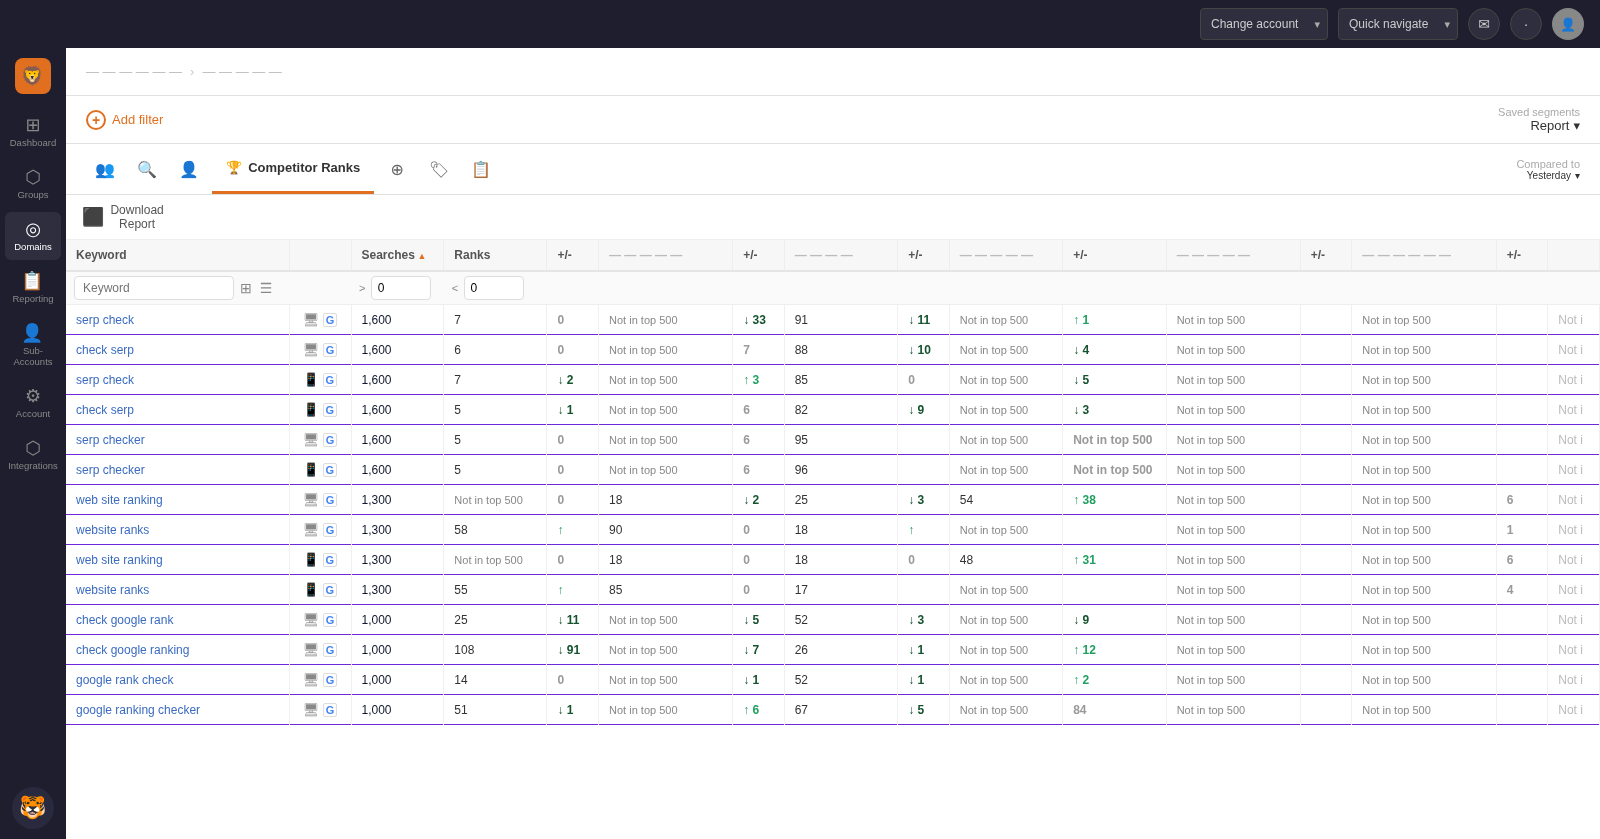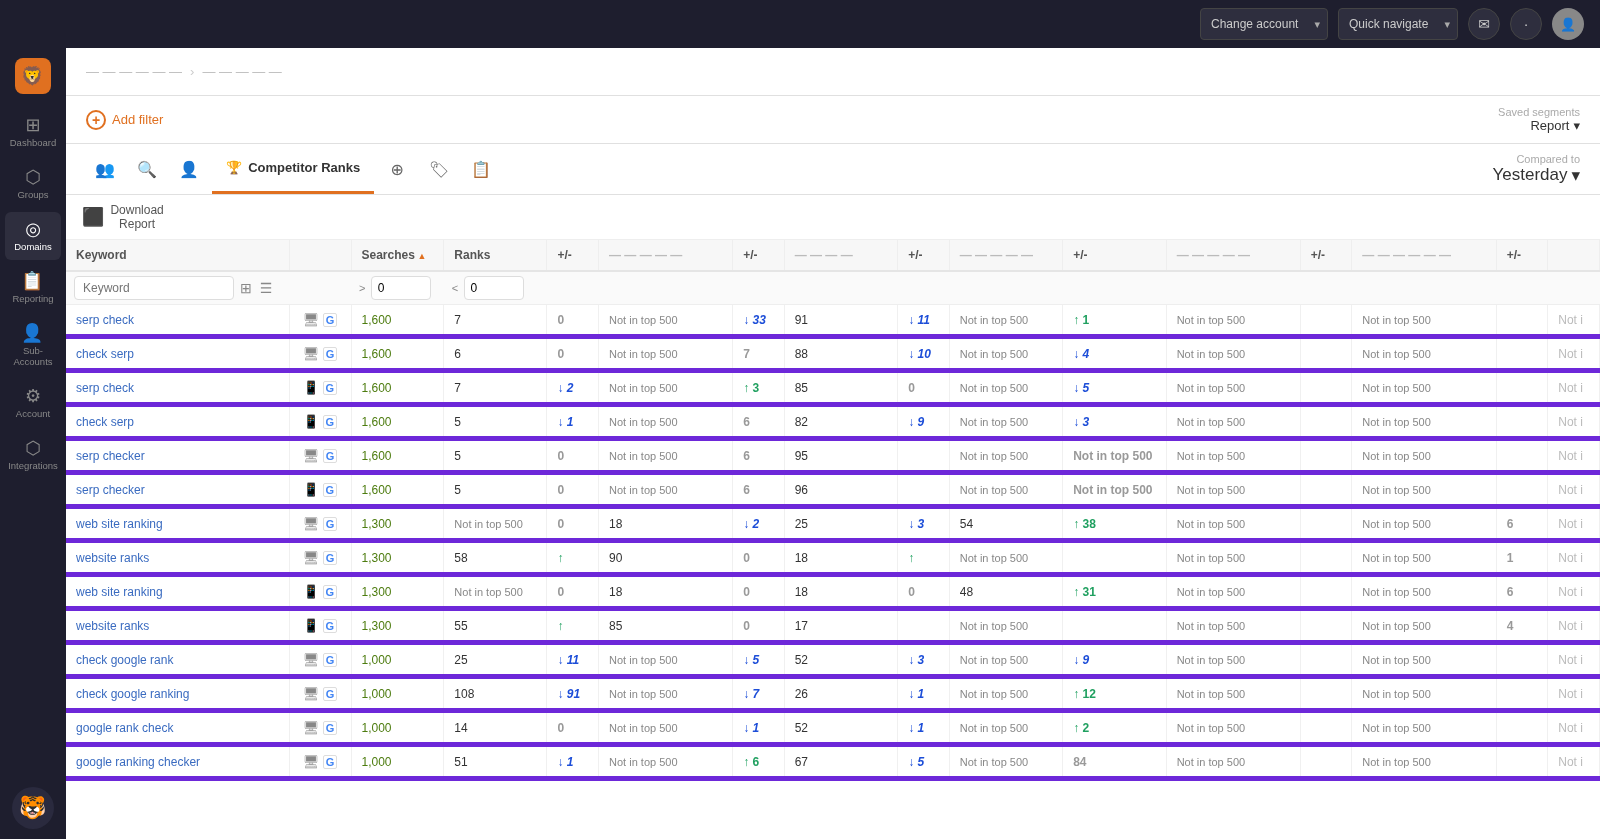--- a/index.html
+++ b/index.html
@@ -106,21 +106,21 @@
       width: 38px; height: 38px; display: flex; align-items: center; justify-content: center;
       cursor: pointer; border-radius: 4px; color: #666; font-size: 16px; border: none; background: none;
     }
     .tab-item {
       display: flex; align-items: center; gap: 6px; padding: 6px 14px; cursor: pointer;
       border-bottom: 3px solid transparent; color: #666; font-size: 13px; height: 50px;
     }
     .tab-item.active { border-bottom-color: #e07020; color: #333; font-weight: 600; }
     .tab-item .trophy { color: #e07020; }
     .tabs-right { display: flex; flex-direction: column; align-items: flex-end; font-size: 11px; color: #aaa; }
-    .tabs-right .compare-val { font-size: 17px; color: #333; display: flex; align-items: center; gap: 4px; }
+    .tabs-right .compare-val { font-size: 10px; color: #333; display: flex; align-items: center; gap: 4px; }
 
     
     .table-area { flex: 1; overflow: auto; background: #fff; margin: 0; }
 
     
     .table-header-row {
       display: flex; align-items: center; padding: 8px 16px; border-bottom: 1px solid #eee;
       background: #fff; flex-shrink: 0;
     }
     .download-btn {
@@ -146,28 +146,28 @@
     }
     .keyword-filter-input {
       border: 1px solid #ddd; border-radius: 4px; padding: 4px 8px; font-size: 12px;
       width: 160px; outline: none;
     }
     .filter-num-input {
       border: 1px solid #ddd; border-radius: 4px; padding: 4px 6px; font-size: 12px;
       width: 60px; outline: none;
     }
     .filter-tag { font-size: 11px; color: #888; margin-right: 2px; }
-    tbody tr { border-bottom: 5px solid #6d28d9; padding-left: 24px; }
+    tbody tr { border-bottom: 1px solid #6d28d9; padding-left: 24px; }
     tbody td { padding: 7px 10px; color: #333; white-space: nowrap; border-right: 1px solid #f0f0f0; vertical-align: middle; }
     .kw-link { color: #3a6bc0; text-decoration: none; cursor: pointer; }
     .device-icon { font-size: 13px; color: #888; }
     .g-icon { font-size: 11px; font-weight: bold; color: #4285F4; border: 1px solid #ddd; border-radius: 2px; padding: 0 2px; }
-    .searches-link { color: #4d7c0f; text-decoration: none; }
+    .searches-link { color: #0f172a; text-decoration: none; }
     .change-pos { font-weight: 600; font-size: 12px; }
-    .change-pos.down { color: #1d4ed8; font-style: italic; }
+    .change-pos.down { color: #14532d; }
     .change-pos.up { color: #20a060; }
     .change-pos.neutral { color: #999; }
     .not-in-top { color: #888; font-size: 11px; }
     .filter-icon-btn { font-size: 14px; color: #888; cursor: pointer; padding: 2px; }
   </style>
 </head>
 <body>
 
 <div class="top-nav">
   <div class="top-nav-controls">

